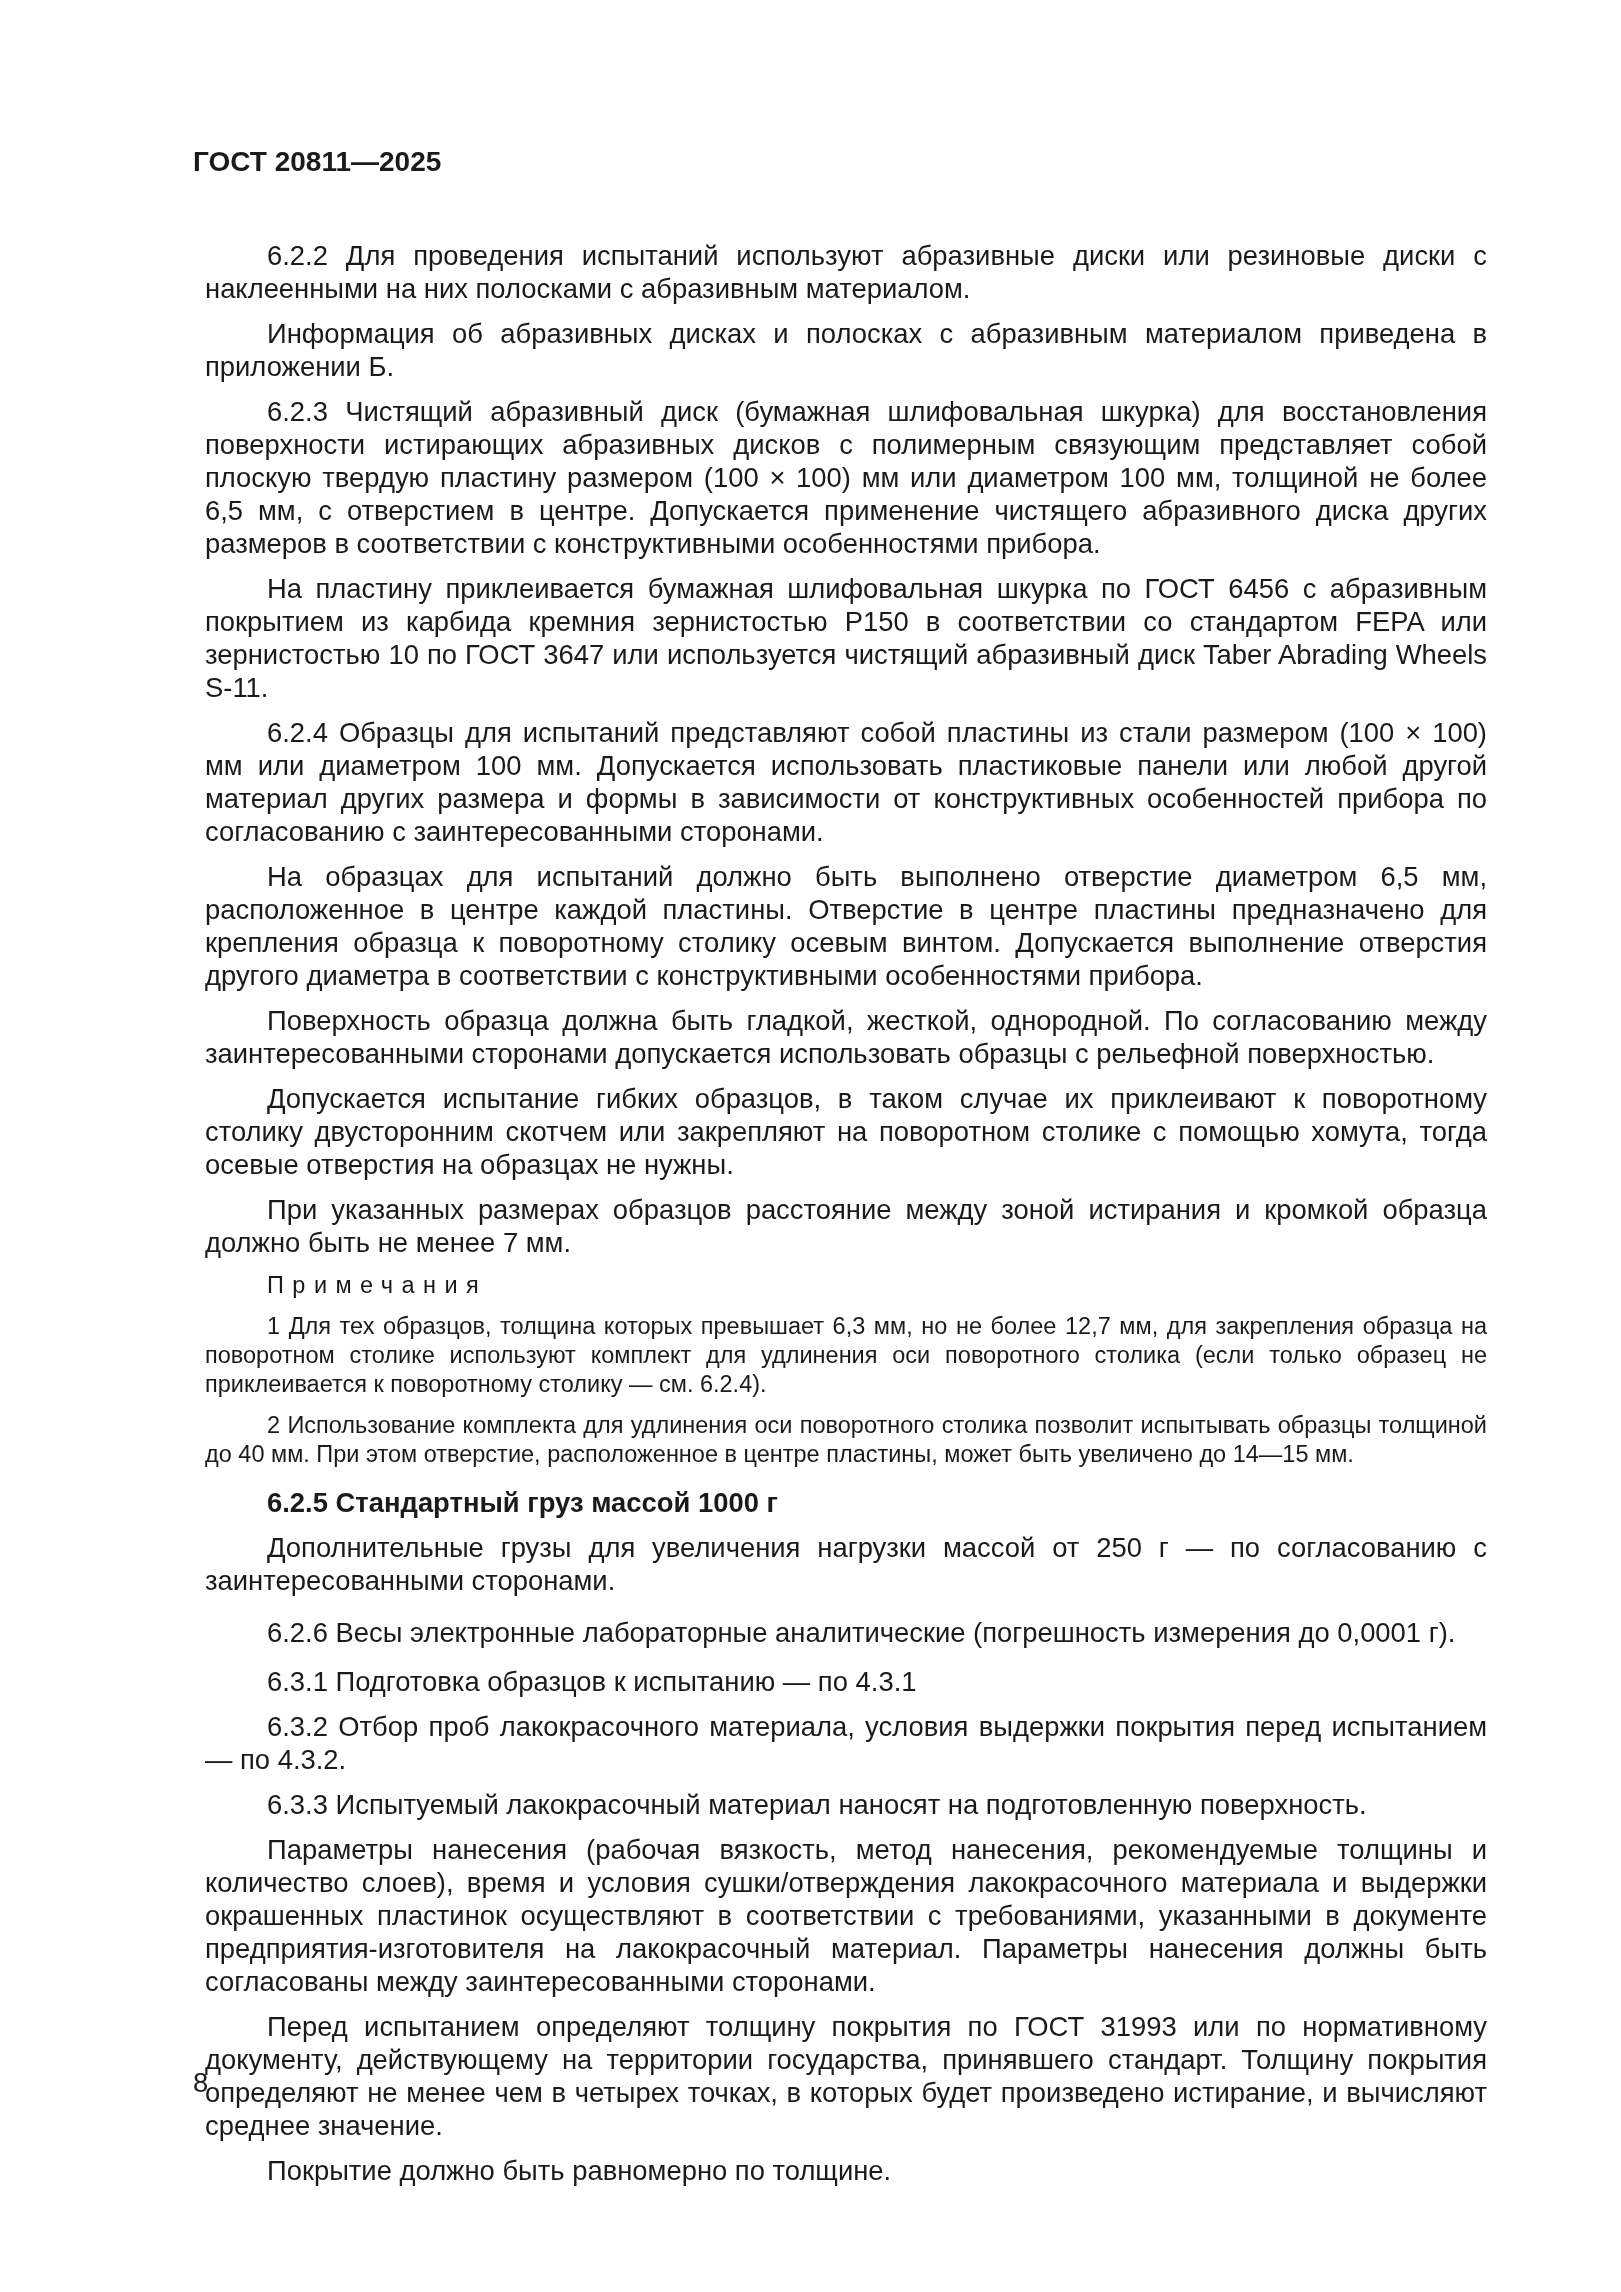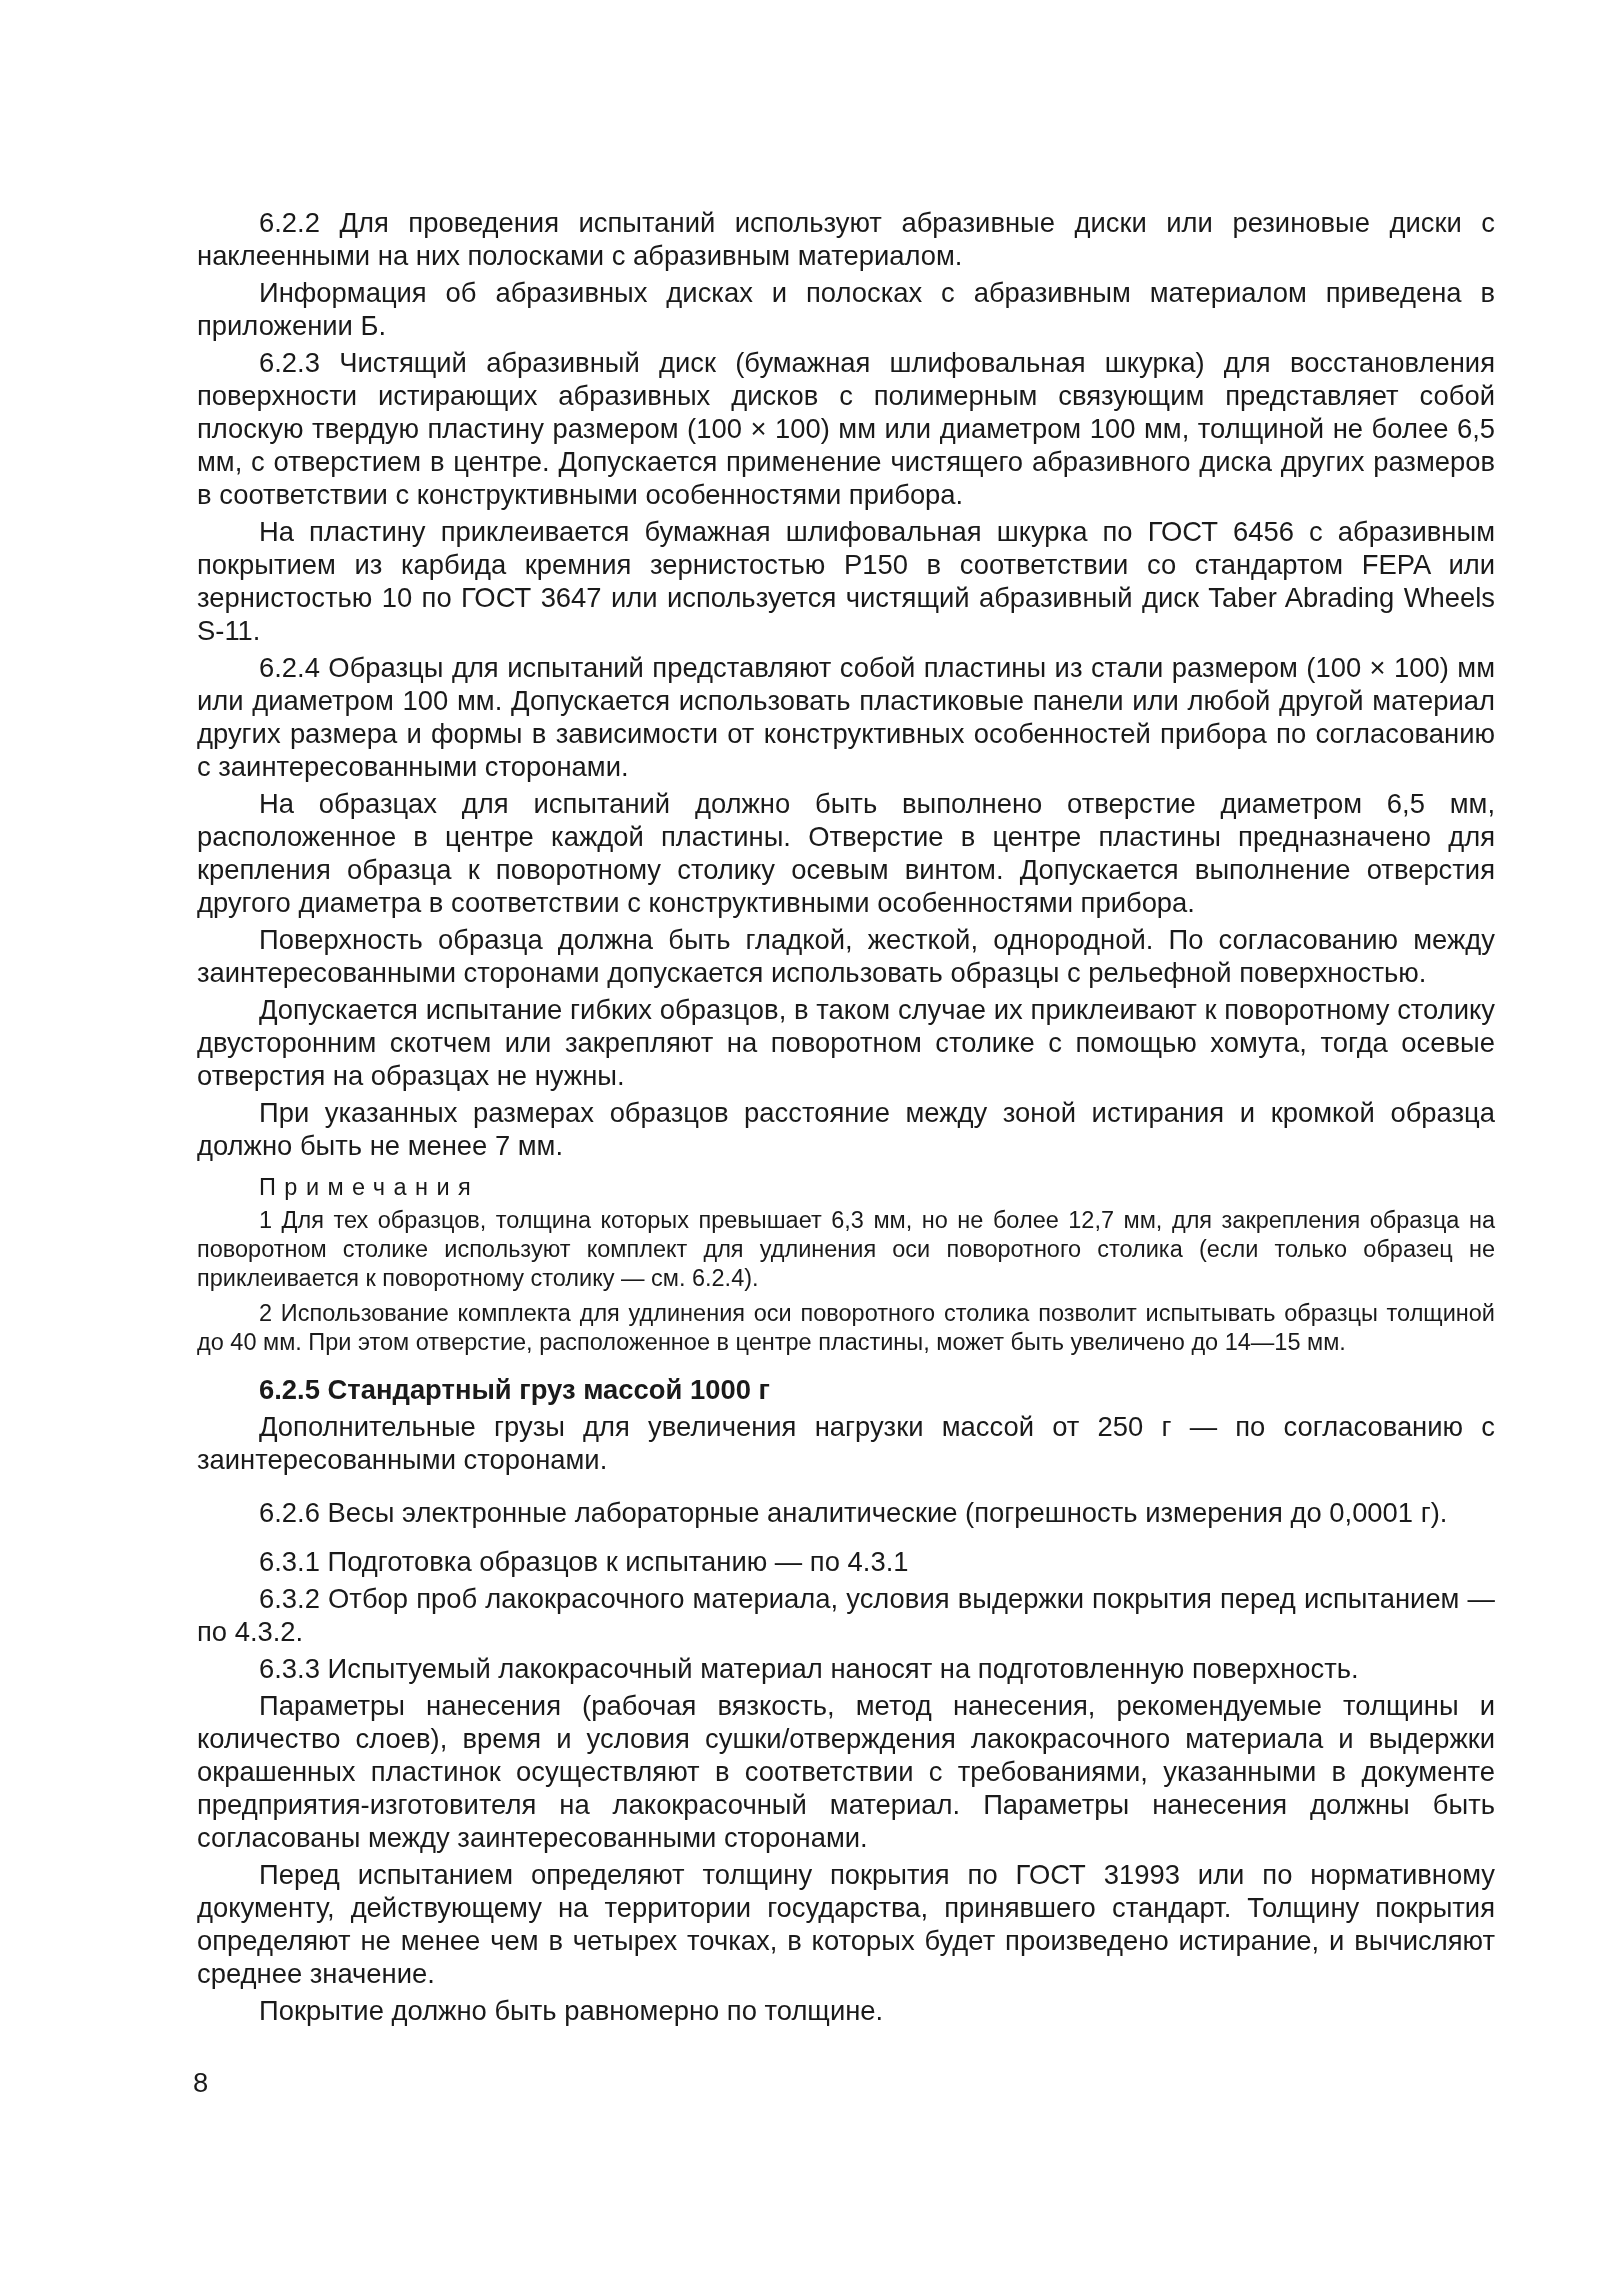--- a/index.html
+++ b/index.html
@@ -23,21 +23,21 @@
     line-height: 33px;
     font-weight: bold;
     margin: 0;
     text-align: left;
   }
   main {
     display: block;
     margin-top: 61px;
   }
   p {
-    margin: 4px;
+    margin: 12px;
     font-size: 27.4px;
     line-height: 33px;
     text-align: justify;
     text-indent: 62px;
     hyphens: auto;
     -webkit-hyphens: auto;
   }
   p.note {
     font-size: 23.5px;
     line-height: 29px;
@@ -61,20 +61,21 @@
     top: 2066px;
     font-size: 27.4px;
     line-height: 33px;
   }
 </style>
 </head>
 <body>
 
 <div class="page">
 
+  <div class="doc-header">ГОСТ 20811—2025</div>
 
   <main>
     <p>6.2.2 Для проведения испытаний используют абразивные диски или резиновые диски с наклеенными на них полосками с абразивным материалом.</p>
     <p>Информация об абразивных дисках и полосках с абразивным материалом приведена в приложении Б.</p>
     <p>6.2.3 Чистящий абразивный диск (бумажная шлифовальная шкурка) для восстановления поверхности истирающих абразивных дисков с полимерным связующим представляет собой плоскую твердую пластину размером (100 × 100) мм или диаметром 100 мм, толщиной не более 6,5 мм, с отверстием в центре. Допускается применение чистящего абразивного диска других размеров в соответствии с конструктивными особенностями прибора.</p>
     <p>На пластину приклеивается бумажная шлифовальная шкурка по ГОСТ 6456 с абразивным покрытием из карбида кремния зернистостью P150 в соответствии со стандартом FEPA или зернистостью 10 по ГОСТ 3647 или используется чистящий абразивный диск Taber Abrading Wheels S-11.</p>
     <p>6.2.4 Образцы для испытаний представляют собой пластины из стали размером (100 × 100) мм или диаметром 100 мм. Допускается использовать пластиковые панели или любой другой материал других размера и формы в зависимости от конструктивных особенностей прибора по согласованию с заинтересованными сторонами.</p>
     <p>На образцах для испытаний должно быть выполнено отверстие диаметром 6,5 мм, расположенное в центре каждой пластины. Отверстие в центре пластины предназначено для крепления образца к поворотному столику осевым винтом. Допускается выполнение отверстия другого диаметра в соответствии с конструктивными особенностями прибора.</p>
     <p>Поверхность образца должна быть гладкой, жесткой, однородной. По согласованию между заинтересованными сторонами допускается использовать образцы с рельефной поверхностью.</p>
     <p>Допускается испытание гибких образцов, в таком случае их приклеивают к поворотному столику двусторонним скотчем или закрепляют на поворотном столике с помощью хомута, тогда осевые отверстия на образцах не нужны.</p>

